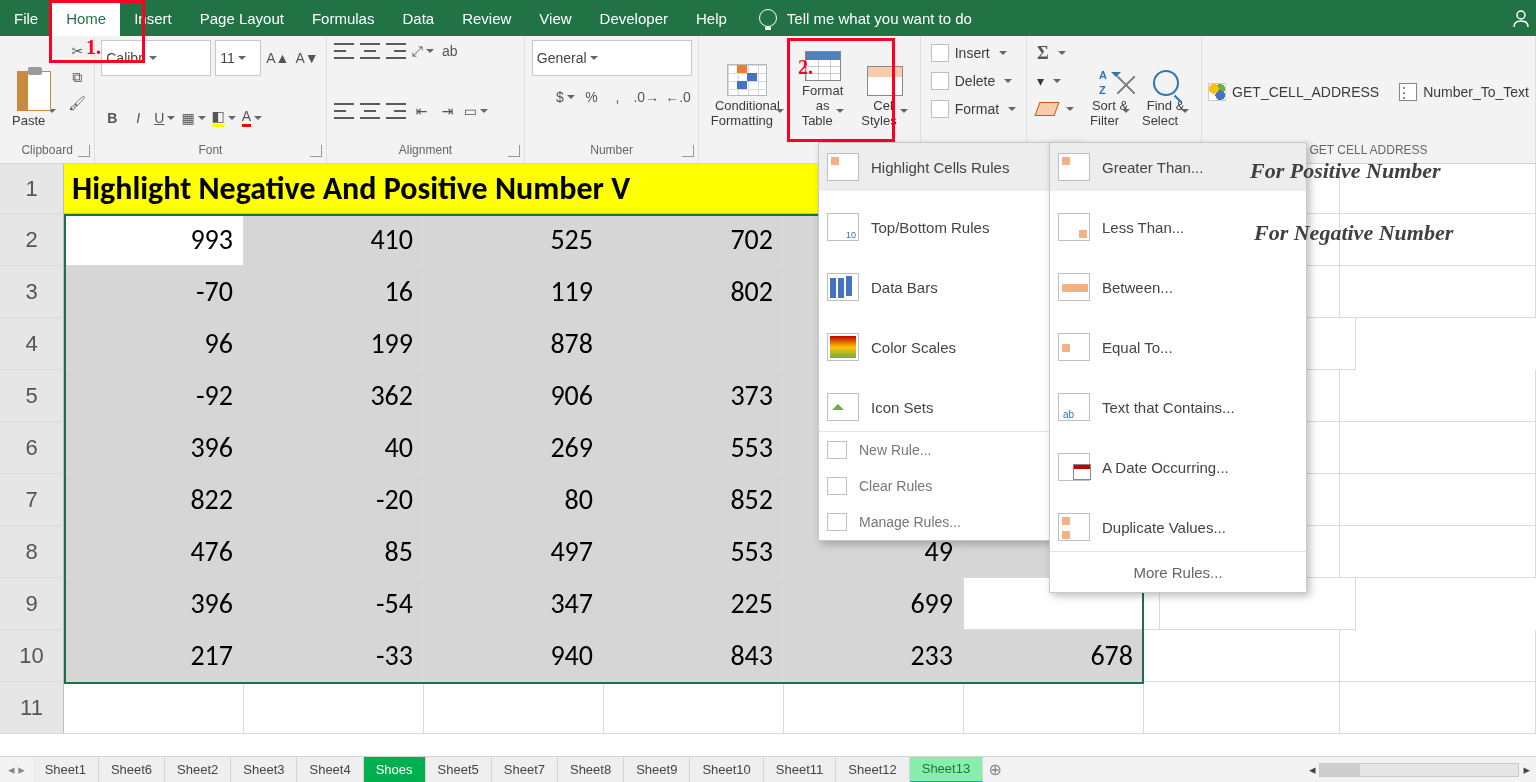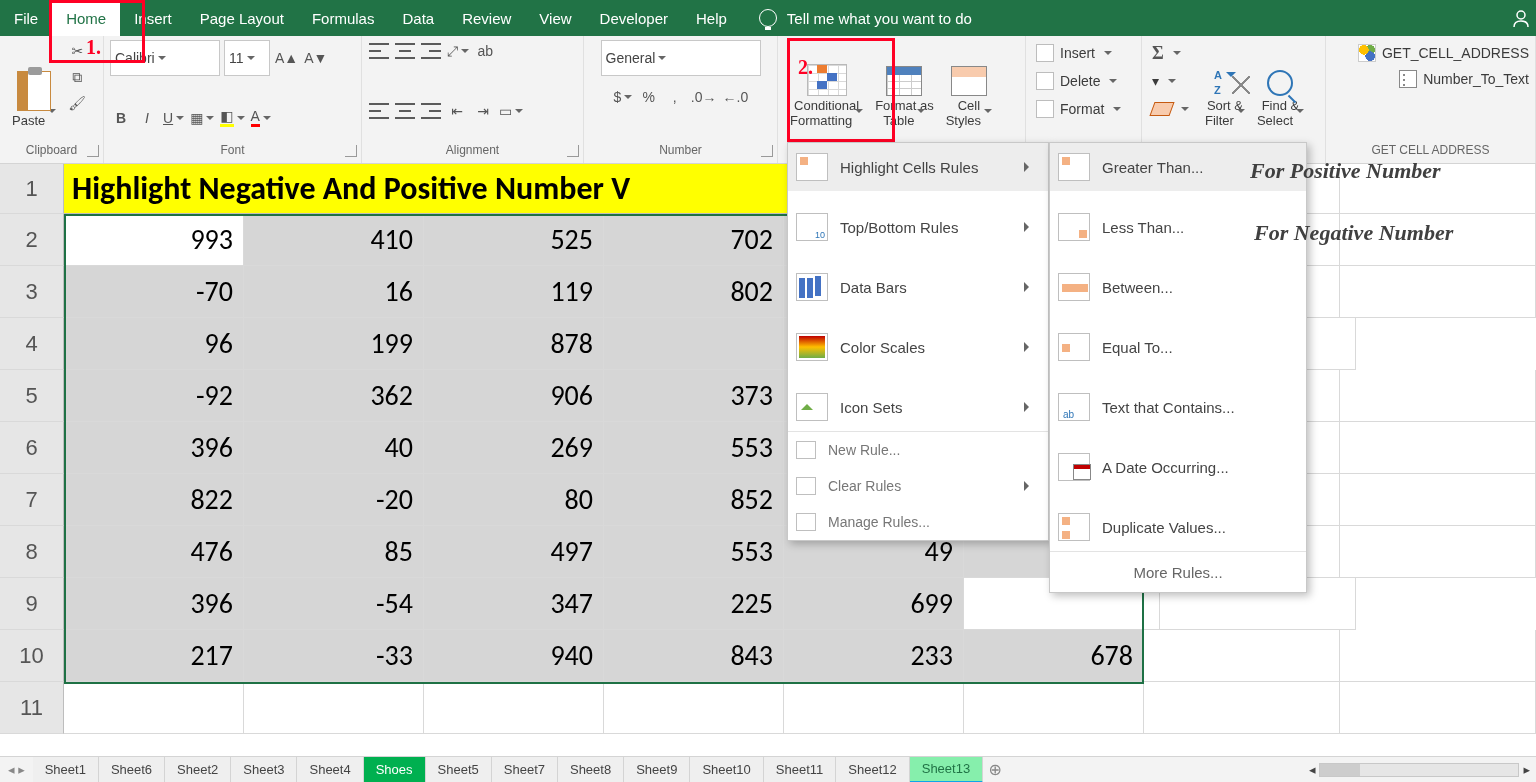--- a/index.html
+++ b/index.html
@@ -260,21 +260,21 @@
           </div>
         <div class="smbtn">⇤</div>
         <div class="smbtn">⇥</div>
         <div class="smbtn dd">▭</div>
       </div>
     </div>
     <div class="group-label"><span>Alignment</span><span class="dlg"></span></div>
   </div>
 
   <div class="group" style="width:194px">
-    <div class="group-body" style="flex-direction:column;gap:10px;align-items:center">
+    <div class="group-body" style="flex-direction:column;gap:10px;align-items:flex-end">
       <div class="sel numfmt dd">General</div>
       <div class="hstack">
         <div class="smbtn dd">$</div>
         <div class="smbtn">%</div>
         <div class="smbtn">,</div>
         <div class="smbtn">.0→</div>
         <div class="smbtn">←.0</div>
       </div>
     </div>
     <div class="group-label"><span>Number</span><span class="dlg"></span></div>
@@ -345,35 +345,35 @@
       <div class="bigbtn">
         <div class="mag"></div>
         <div class="cap dd" style="white-space:pre-line">Find &amp;
 Select</div>
       </div>
     </div>
     <div class="group-label"></div>
   </div>
 
   <div class="group" style="flex:1">
-    <div class="group-body" style="flex-direction:column;gap:0;align-items:flex-end">
+    <div class="group-body" style="flex-direction:row;gap:20px;align-items:center">
       <div class="addin">
           <span class="aicon addr"></span>
           <span>GET_CELL_ADDRESS</span>
         </div>
       <div class="addin">
           <span class="aicon list"></span>
           <span>Number_To_Text</span>
         </div>
     </div>
     <div class="group-label"><span>GET CELL ADDRESS</span></div>
   </div>
 </div>
 
-<div class="menu" style="left:787px;top:142px;width:262px">
+<div class="menu" style="left:818px;top:142px;width:262px">
   <div class="mi hover">
       <div class="ico hl"></div>
       <span>Highlight Cells Rules</span>
       <span class="arrow"></span>
     </div>
   <div class="mi" style="margin-top:12px">
       <div class="ico tb"></div>
       <span>Top/Bottom Rules</span>
       <span class="arrow"></span>
     </div>

